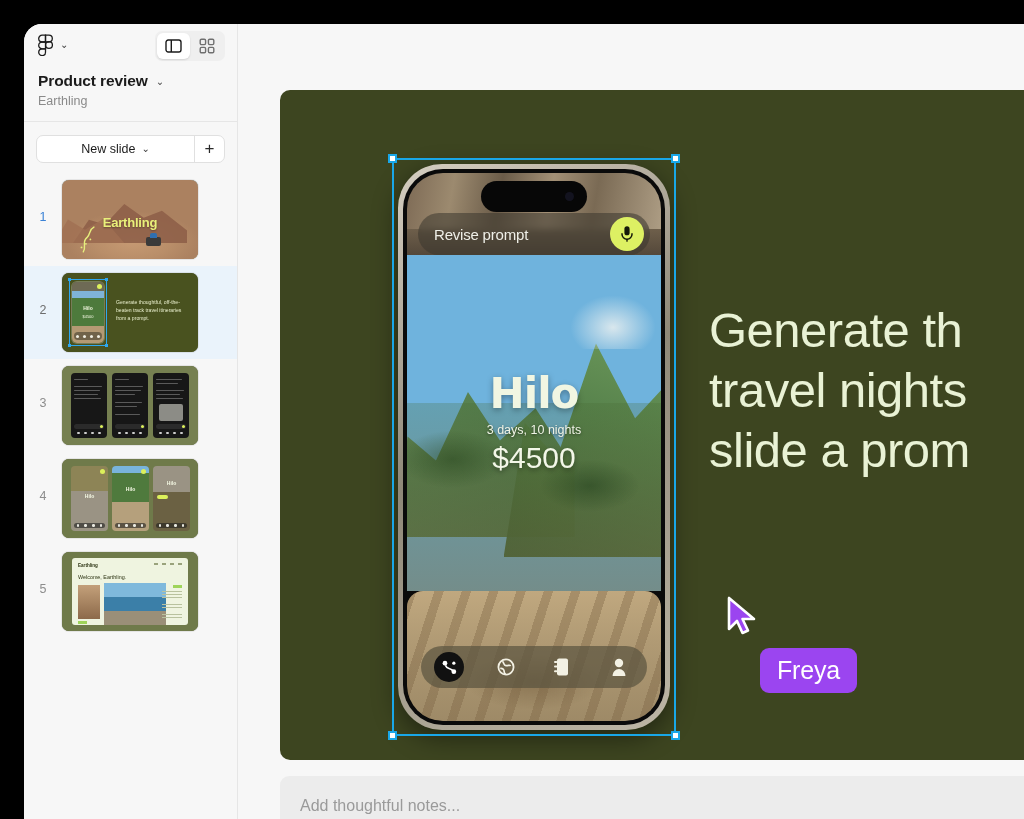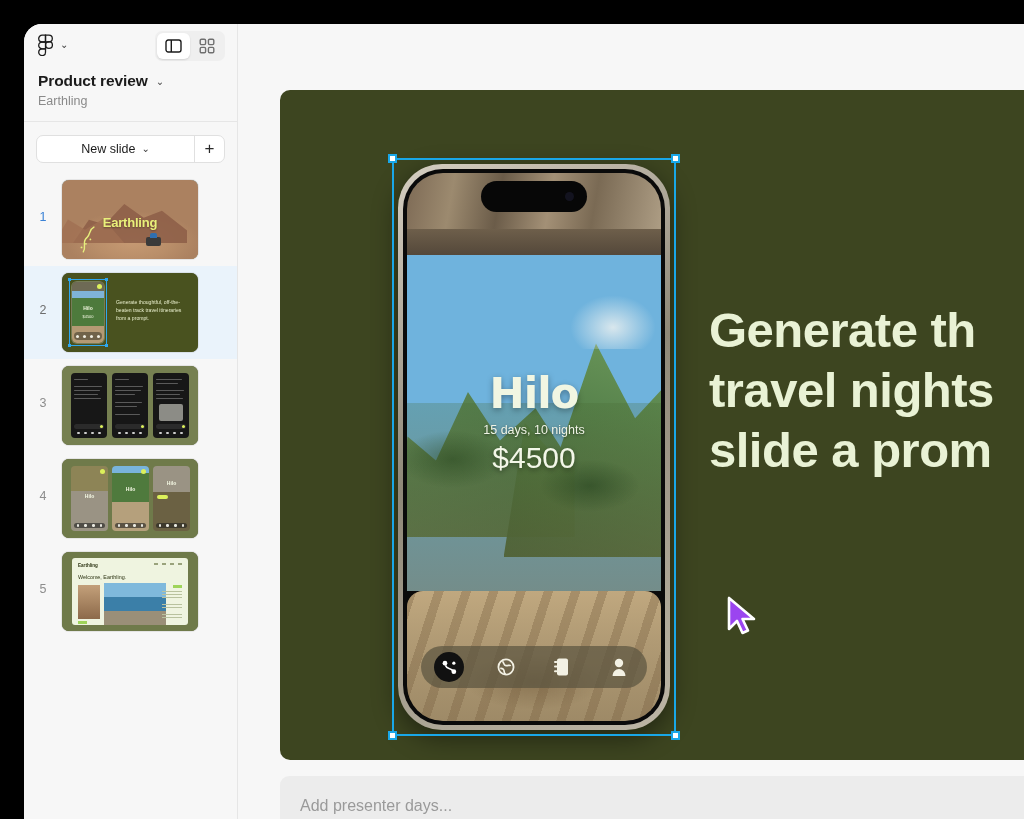--- a/index.html
+++ b/index.html
@@ -241,21 +241,21 @@
     overflow:hidden;
   }
   .slide-heading {
     position:absolute; left:429px; top:211px;
     font-size:49px; line-height:1.22;
     color:#e9f2d5;
     font-weight:400;
     letter-spacing:-0.5px;
     white-space:nowrap;
   }
-  .slide-heading span { display:block;font-weight:bold; }
+  .slide-heading span { display:block; }
 
   
   .phone-wrap { position:absolute; left:118px; top:74px; width:272px; height:566px; }
   .phone {
     position:absolute; inset:0;
     border-radius:44px;
     background: linear-gradient(150deg,#d6cfc2,#8f8878 45%,#bdb6a6);
     padding:5px;
     box-shadow: 0 8px 26px rgba(0,0,0,.45);
   }
@@ -636,23 +636,33 @@
                   <i></i>
                 </div>
 
               <div class="scr-main">
                 <div class="ridge1"></div>
                 <div class="ridge2"></div>
                 <div class="cloudy"></div>
                 <div class="forest"></div>
               </div>
 
+              <div class="prompt-bar">
+                <span class="prompt-text">Revise prompt</span>
+                <span class="mic-btn">
+                  <svg width="16" height="18" viewBox="0 0 16 18" fill="#15180a">
+                    <rect x="5.4" y="1.3" width="5.2" height="9" rx="2.6"></rect>
+                    <path d="M3 8.2v1.1a5 5 0 0 0 10 0V8.2" fill="none" stroke="#15180a" stroke-width="1.5"></path>
+                    <rect x="7.3" y="14" width="1.4" height="2.7"></rect>
+                  </svg>
+                </span>
+              </div>
 
               <div class="hilo">Hilo</div>
-              <div class="days">15 days, 10 nights</div>
+              <div class="days">3 days, 10 nights</div>
               <div class="price">$4500</div>
 
               <div class="scr-bottom">
                 <div class="dunes"></div>
                 <div class="navbar">
                   <span class="nav-item active">
                     <svg width="17" height="17" viewBox="0 0 18 18" fill="#fff">
                       <circle cx="4.2" cy="4.4" r="2.5"></circle>
                       <circle cx="13.6" cy="13.4" r="2.5"></circle>
                       <circle cx="13.6" cy="4.4" r="1.7"></circle>
@@ -697,21 +707,22 @@
         <span>Generate th</span>
         <span>travel nights</span>
         <span>slide a prom</span>
       </div>
 
       <span class="cursor">
         <svg width="34" height="42" viewBox="0 0 34 42">
           <path d="M3 2 L3 33 L11 25 L16.5 37 L22 34.5 L16.5 23 L28 23 Z" fill="#9b45f0" stroke="#ffffff" stroke-width="2.6" stroke-linejoin="round"></path>
         </svg>
       </span>
+      <div class="name-tag">Freya</div>
 
     </div>
 
     <div class="notes">
-      <span class="notes-text">Add presenter days...</span>
+      <span class="notes-text">Add thoughtful notes...</span>
     </div>
 
   </div>
 </div>
 
 </body></html>

